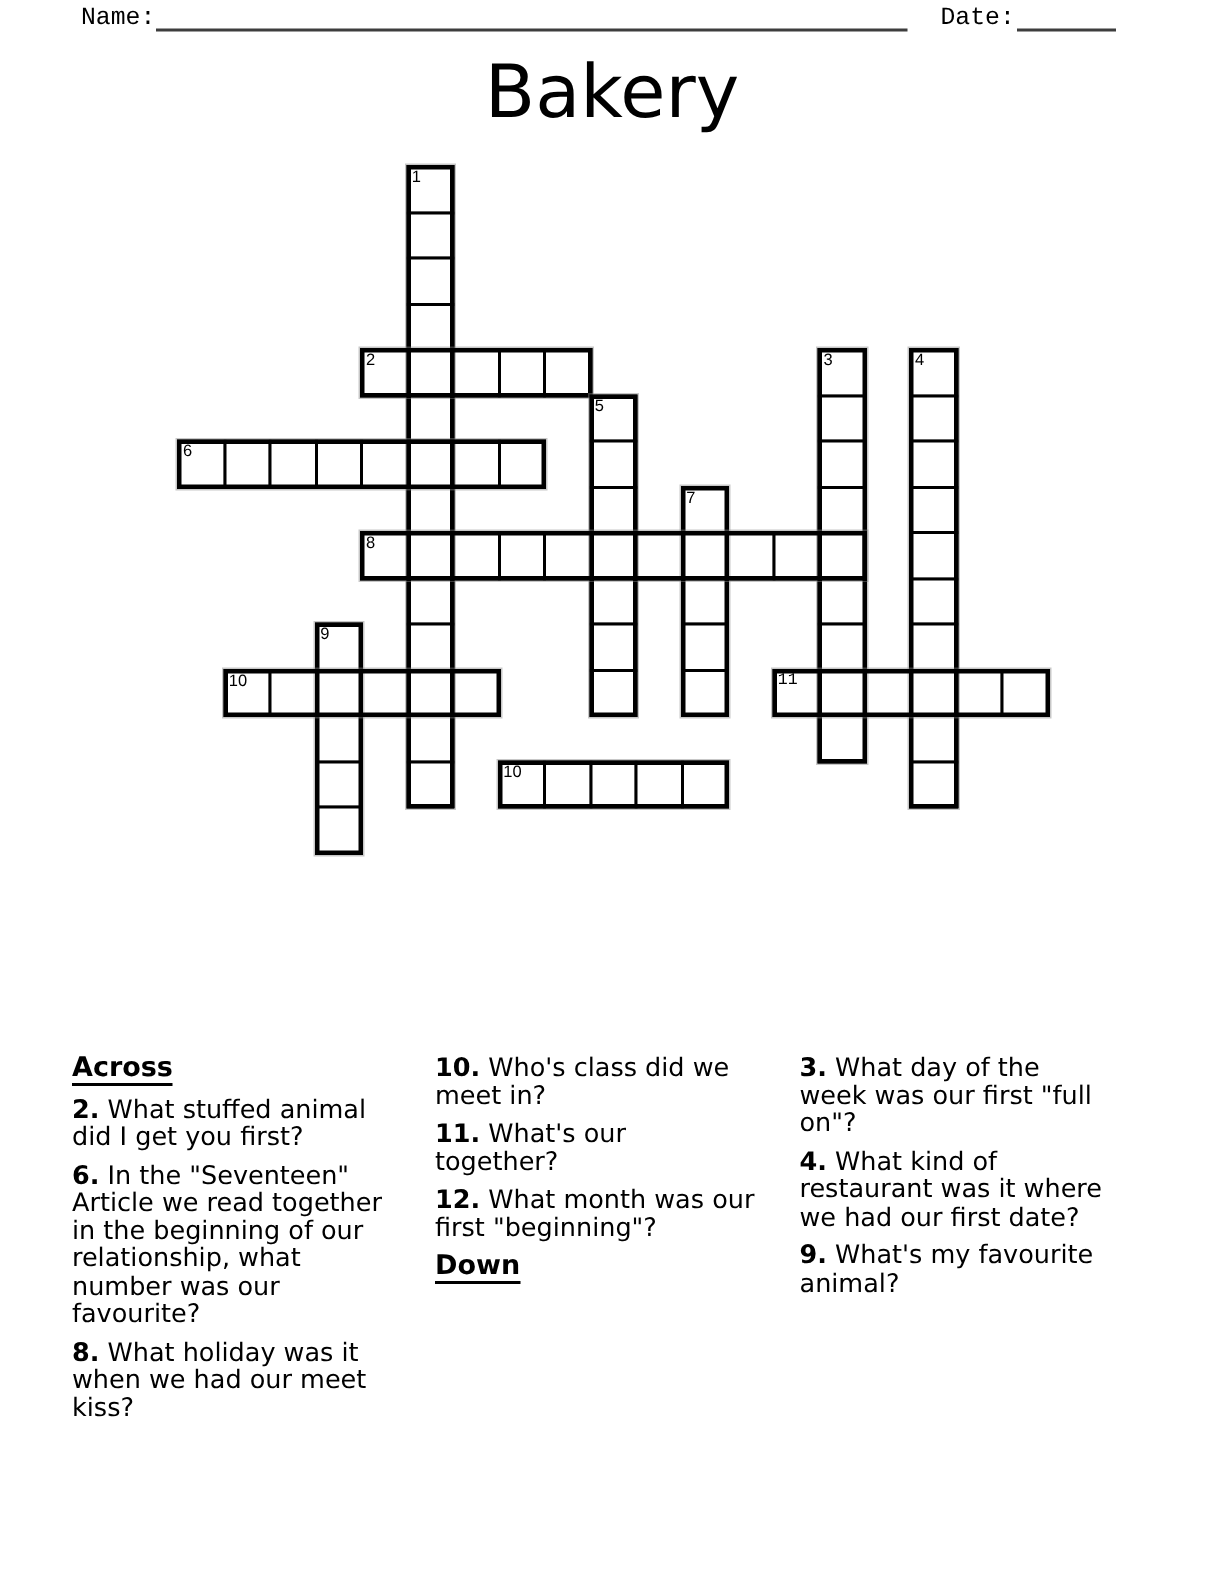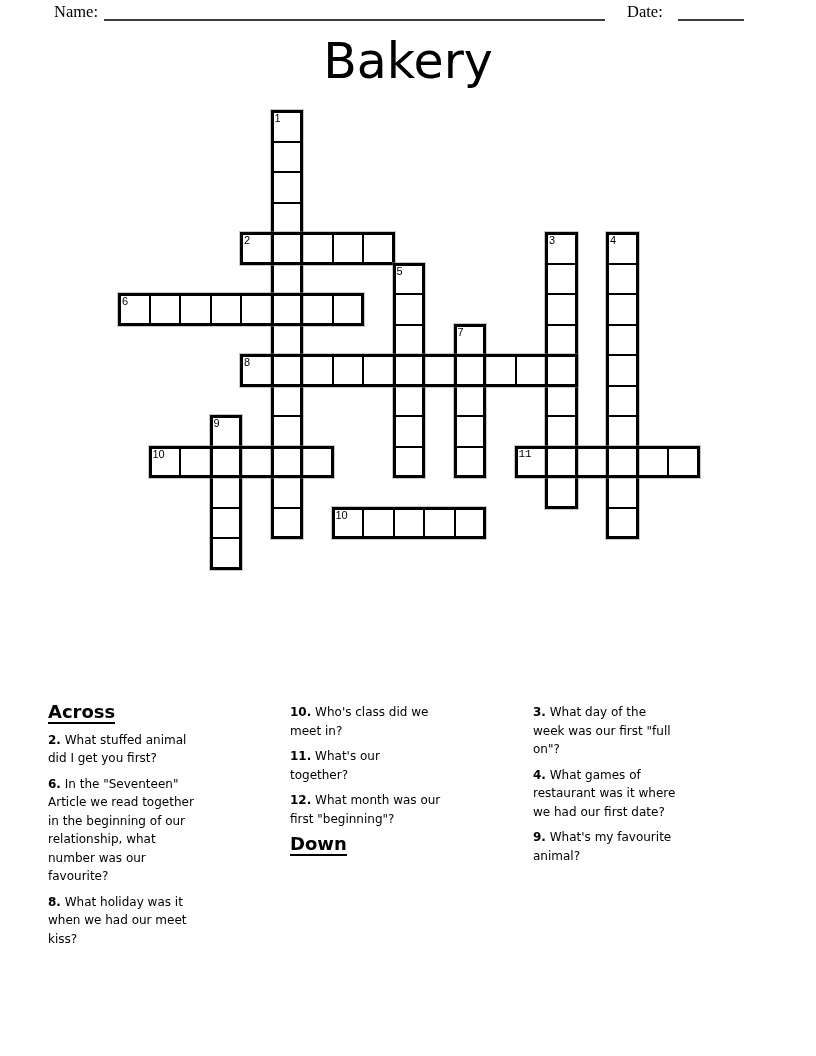--- a/index.html
+++ b/index.html
@@ -1,21 +1,21 @@
 <!DOCTYPE html>
 <html><head>
 <meta charset="utf-8">
 <style>
   html,body{margin:0;padding:0;background:#fff;}
   body{width:816px;height:1056px;position:relative;overflow:hidden;
        font-family:"DejaVu Sans",sans-serif;color:#000;}
   .page{position:absolute;inset:0;background:#fff;}
 
   
-  .hdr-label{position:absolute;font-family:Liberation Serif, serif;
+  .hdr-label{position:absolute;font-family:Liberation Mono, monospace;
              font-size:16.5px;line-height:18px;color:#000;}
   .hdr-line{position:absolute;height:2px;background:#3d3d3d;}
 
   
   .title{position:absolute;top:33px;left:0;width:816px;text-align:center;
          font-size:49px;line-height:58px;font-weight:500;letter-spacing:0px;}
 
   
   .grid{position:absolute;inset:0;}
   .cell{position:absolute;background:#fff;border:2px solid #000;
@@ -24,21 +24,21 @@
         background:transparent;z-index:2;box-shadow:0 0 0 1px rgba(130,130,130,0.45);
         pointer-events:none;}
   .cell-number{position:absolute;z-index:3;font-family:"Liberation Sans",sans-serif;
         font-size:11px;line-height:11px;color:#000;pointer-events:none;}
 
   
   .clue-col{position:absolute;top:703px;width:243px;}
   .clue-heading{margin:0 0 7px 0;line-height:18.5px;}
   .clue-heading span{display:inline-block;font-size:18px;font-weight:bold;
         border-bottom:2.5px solid #000;padding-bottom:0px;}
-  .clue{font-size:12px;line-height:18.5px;margin:0 0 7px 0;}
+  .clue{font-size:17px;line-height:18.5px;margin:0 0 7px 0;}
   .clue-num{font-weight:bold;}
   .clue-text{white-space:pre-line;}
 </style>
 </head>
 <body>
 
 <div class="page">
 
   <div class="hdr-label" style="left:54px;top:3px;">Name:</div>
   <div class="hdr-line" style="left:104px;top:19px;width:501px;"></div>
@@ -175,20 +175,20 @@
       <div class="clue"><span class="clue-num">11.</span><span class="clue-text"> What's our
 together?</span></div>
       <div class="clue"><span class="clue-num">12.</span><span class="clue-text"> What month was our
 first "beginning"?</span></div>
       <div class="clue-heading"><span>Down</span></div>
     </div>
   <div class="clue-col" style="left:533px;">
       <div class="clue"><span class="clue-num">3.</span><span class="clue-text"> What day of the
 week was our first "full
 on"?</span></div>
-      <div class="clue"><span class="clue-num">4.</span><span class="clue-text"> What games of
+      <div class="clue"><span class="clue-num">4.</span><span class="clue-text"> What kind of
 restaurant was it where
 we had our first date?</span></div>
       <div class="clue"><span class="clue-num">9.</span><span class="clue-text"> What's my favourite
 animal?</span></div>
     </div>
 
 </div>
 
 </body></html>

